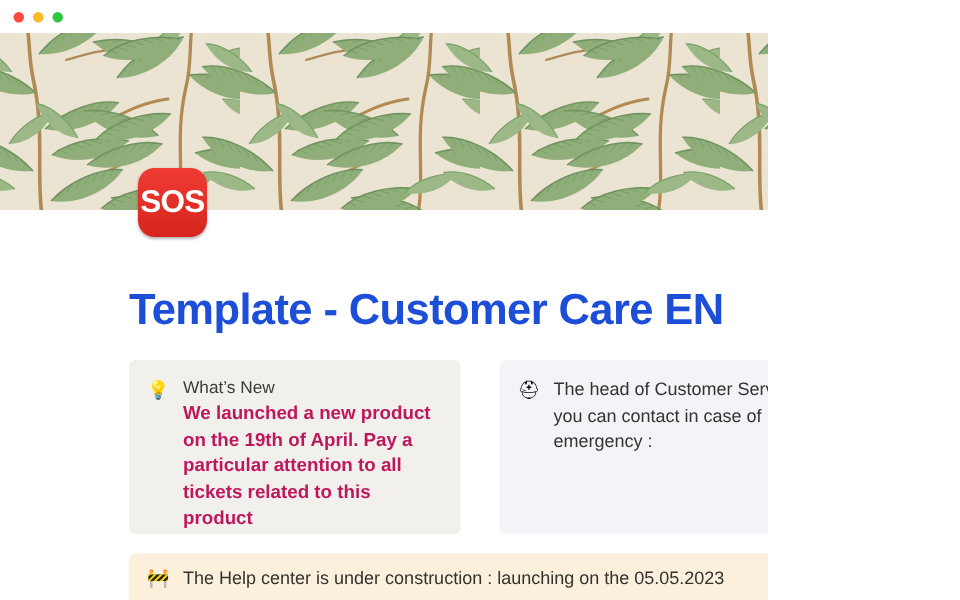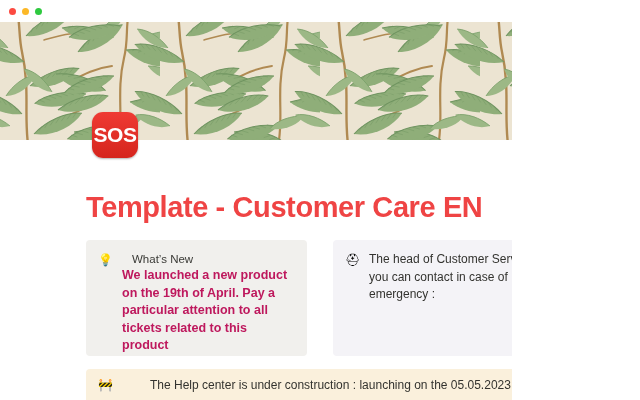--- a/index.html
+++ b/index.html
@@ -38,21 +38,21 @@
     display: flex; align-items: center; justify-content: center;
   }
   .page-icon span {
     color: #fff; font-weight: bold; font-size: 21px; letter-spacing: -0.5px;
     font-family: "Liberation Sans", sans-serif;
   }
 
   
   .page-title {
     position: absolute; left: 86px; top: 190px; width: 500px;
-    font-size: 29px; font-weight: bold; color: #ef4444;
+    font-size: 29px; font-weight: bold; color: #1d4ed8;
     letter-spacing: -0.4px; line-height: 34px;
   }
 
   
   .callout {
     position: absolute; top: 240px; height: 116px;
     border-radius: 4px; box-sizing: border-box;
     padding: 11px 13px 11px 12px;
     display: flex; align-items: flex-start;
   }
@@ -62,33 +62,33 @@
   }
   .callout .body { flex: 1 1 auto; }
 
   #callout-whats-new {
     left: 86px; width: 221px; background: #f1f0ed;
   }
   #callout-emergency {
     left: 333px; width: 223px; background: #f4f3f7;
   }
 
-  .cal-label { font-size: 11.5px; color: #3a3a36; line-height: 16px; margin-left: 10px; }
+  .cal-label { font-size: 11.5px; color: #3a3a36; line-height: 16px; }
   .cal-strong { font-size: 12.5px; font-weight: bold; color: #be185d; line-height: 17.5px; }
   .cal-regular { font-size: 12px; color: #33332f; line-height: 17.5px; }
   .cal-gap { height: 15px; }
 
   
   .banner {
     position: absolute; left: 86px; top: 369px; width: 470px; height: 40px;
     background: #faf0dc; border-radius: 4px; box-sizing: border-box;
     padding: 8px 12px; display: flex; align-items: flex-start;
   }
   .banner .emoji { flex: 0 0 auto; width: 17px; font-size: 12px; line-height: 16px; margin-right: 7px; }
-  .banner .text { font-size: 12px; color: #33332f; line-height: 16px; margin-left: 28px; }
+  .banner .text { font-size: 12px; color: #33332f; line-height: 16px; }
 </style>
 </head>
 <body>
 
 <div id="app">
 
   <div class="titlebar">
     <div class="dot red"></div>
     <div class="dot yellow"></div>
     <div class="dot green"></div>

